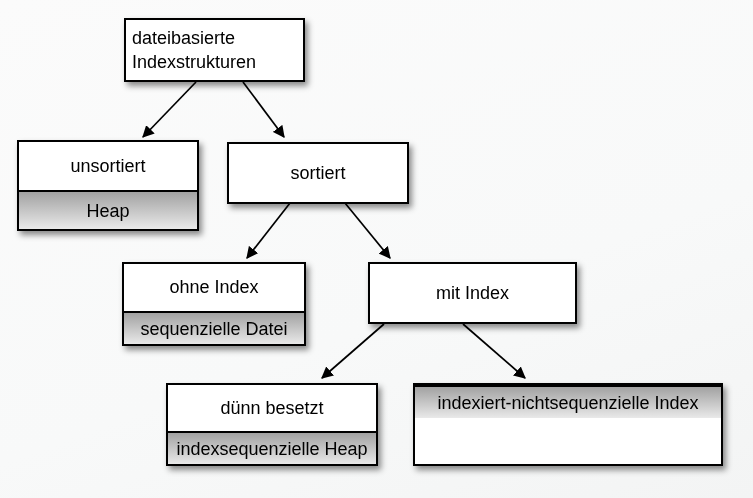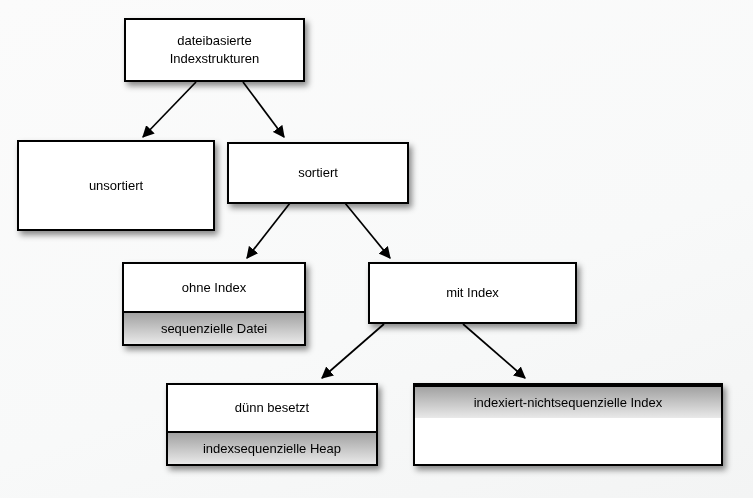--- a/index.html
+++ b/index.html
@@ -28,43 +28,42 @@
   }
   .node {
     position: absolute;
     box-sizing: border-box;
     background: #ffffff;
     border: 2px solid #000000;
     box-shadow: 3px 4px 6px rgba(0,0,0,0.45);
     display: flex;
     flex-direction: column;
     color: #000000;
-    font-size: 13px;
+    font-size: 18px;
     font-weight: 500;
-    text-align: center;
   }
   .node .label {
     flex: 1;
     display: flex;
     align-items: center;
     justify-content: center;
     line-height: 1.35;
     padding: 0 6px;
   }
   .node .sublabel {
     display: flex;
     align-items: center;
     justify-content: center;
     border-top: 2px solid #000000;
     background: linear-gradient(180deg, #a2a2a2 0%, #c9c9c9 55%, #e9e9e9 100%);
     line-height: 1;
   }
   
   #node-root          { left: 124px; top: 18px;  width: 181px; height: 64px; }
-  #node-unsortiert    { left: 17px;  top: 140px; width: 198px; height: 91px; }
+  #node-unsortiert    { left: 17px;  top: 140px; width: 182px; height: 91px; }
   #node-unsortiert .sublabel { height: 37px; }
   #node-sortiert      { left: 227px; top: 142px; width: 182px; height: 62px; }
   #node-ohne-index    { left: 122px; top: 262px; width: 184px; height: 84px; }
   #node-ohne-index .sublabel { height: 31px; }
   #node-mit-index     { left: 324px; top: 262px; width: 209px; height: 62px; margin-left: 44px; }
   #node-duenn-besetzt { left: 166px; top: 383px; width: 212px; height: 83px; }
   #node-duenn-besetzt .sublabel { height: 31px; }
   #node-dicht-besetzt { left: 413px; top: 383px; width: 310px; height: 83px; }
   #node-dicht-besetzt .sublabel { height: 31px; }
 </style>
@@ -86,20 +85,21 @@
     <line x1="384" y1="324" x2="322" y2="378" stroke="#000" stroke-width="1.7" marker-end="url(#arrowhead)"></line>
     <line x1="463" y1="324" x2="525" y2="378" stroke="#000" stroke-width="1.7" marker-end="url(#arrowhead)"></line>
   </svg>
 
   <div class="node" id="node-root">
     <div class="label">dateibasierte Indexstrukturen</div>
   </div>
 
   <div class="node" id="node-unsortiert">
     <div class="label">unsortiert</div>
+    <div class="sublabel">Heap</div>
   </div>
 
   <div class="node" id="node-ohne-index">
     <div class="label">ohne Index</div>
     <div class="sublabel">sequenzielle Datei</div>
   </div>
 
   <div class="node" id="node-sortiert">
     <div class="label">sortiert</div>
   </div>

